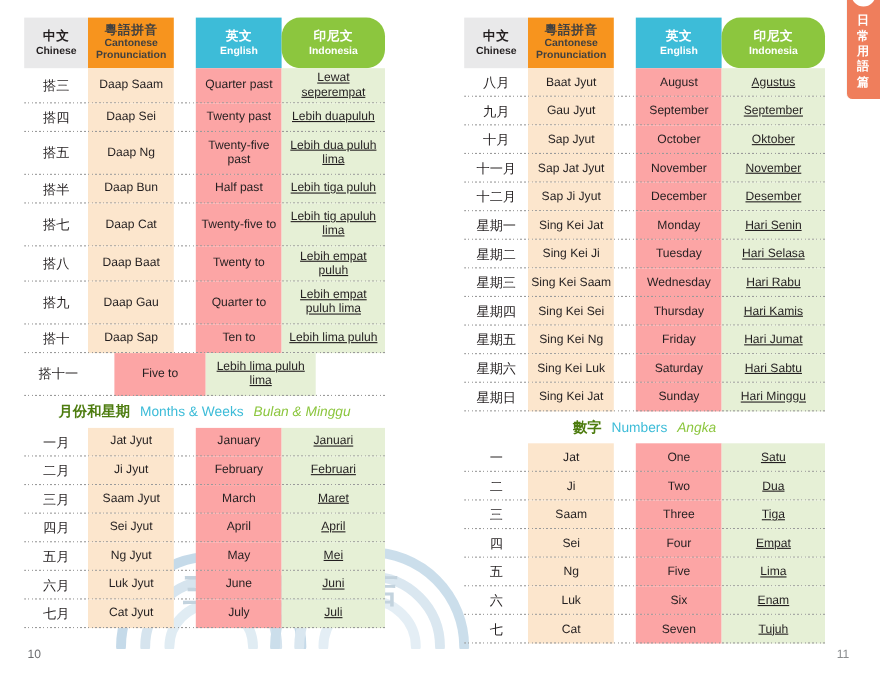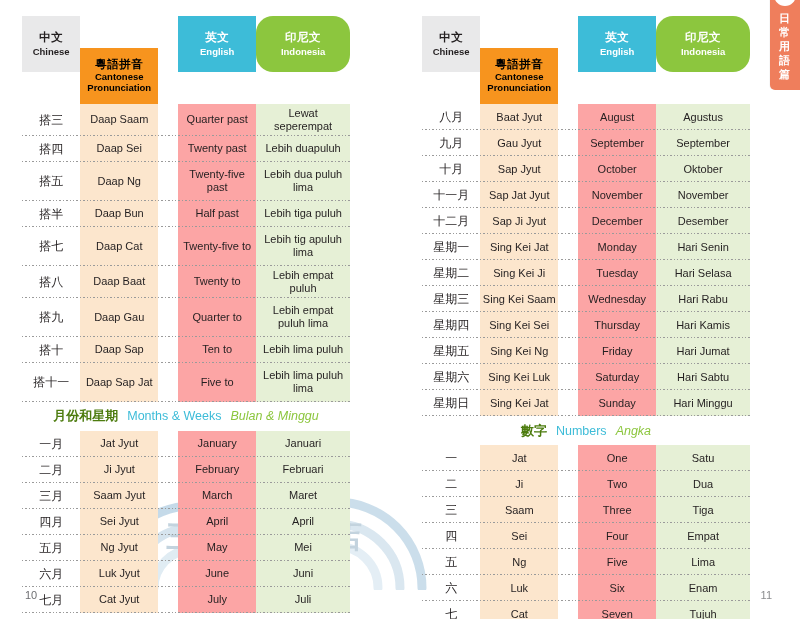--- a/index.html
+++ b/index.html
@@ -51,35 +51,35 @@
     text-align:center;box-sizing:border-box;
     color:#231f20;line-height:1.18;
     padding:3px 2px;
   }
   .c1{width:62px;}
   .c2{width:83px;}
   .c3{width:83px;margin-left:20px;}
   .c4{width:100px;}
 
   
-  .hrow .c{height:56px;font-weight:bold;flex-direction:column;justify-content:center;}
+  .hrow .c{height:46px;font-weight:bold;flex-direction:column;justify-content:center;}
   .hrow .c1{background:#e9e9ea;color:#231f20;}
-  .hrow .c2{background:#f7941e;color:#000000;margin-top:32px;}
+  .hrow .c2{background:#f7941e;color:#404040;}
   .hrow .c3{background:#3dbcd8;color:#ffffff;}
   .hrow .c4{background:#8cc63e;color:#ffffff;border-radius:17px;}
   .h-cn{font-size:11.5px;letter-spacing:.5px;font-family:"DejaVu Sans",sans-serif;}
   .h-en{font-size:9.5px;margin-top:1px;}
   .hrow .c2 .h-en{line-height:1.15;}
 
   
   .brow .c{min-height:26px;font-size:11px;}
   .brow .c1{background:transparent;font-size:12px;font-family:"DejaVu Sans",sans-serif;}
   .brow .c2{background:#fce6cd;}
   .brow .c3{background:#fca5a5;}
-  .brow .c4{background:#e6f0d6;}
+  .brow .c4{background:#e6f0d6;text-decoration:underline;}
   .brow.tall .c{min-height:39px;}
 
   
   .srow{
     display:flex;align-items:center;justify-content:center;
     height:29px;width:100%;position:relative;gap:9px;
   }
   .s-cn{font-size:13px;font-weight:bold;color:#4d7c0f;font-family:"DejaVu Sans",sans-serif;}
   .s-en{font-size:12.5px;color:#3dbcd8;font-weight:normal;text-align:center;}
   .s-id{font-size:12.5px;color:#8cc63e;font-style:italic;}
@@ -194,21 +194,20 @@
           <div class="c c4">Lebih empat puluh lima</div>
         </div>
         <div class="row brow sep">
           <div class="c c1">搭十</div>
           <div class="c c2">Daap Sap</div>
           <div class="c c3">Ten to</div>
           <div class="c c4">Lebih lima puluh</div>
         </div>
         <div class="row brow sep tall">
           <div class="c c1">搭十一</div>
-          <div class="c c2">Daap Sap Jat</div>
           <div class="c c3">Five to</div>
           <div class="c c4">Lebih lima puluh lima</div>
         </div>
         <div class="srow sep sep-top">
           <div class="s-cn">月份和星期</div>
           <div class="s-en">Months &amp; Weeks</div>
           <div class="s-id">Bulan &amp; Minggu</div>
         </div>
         <div class="row brow sep">
           <div class="c c1">一月</div>

